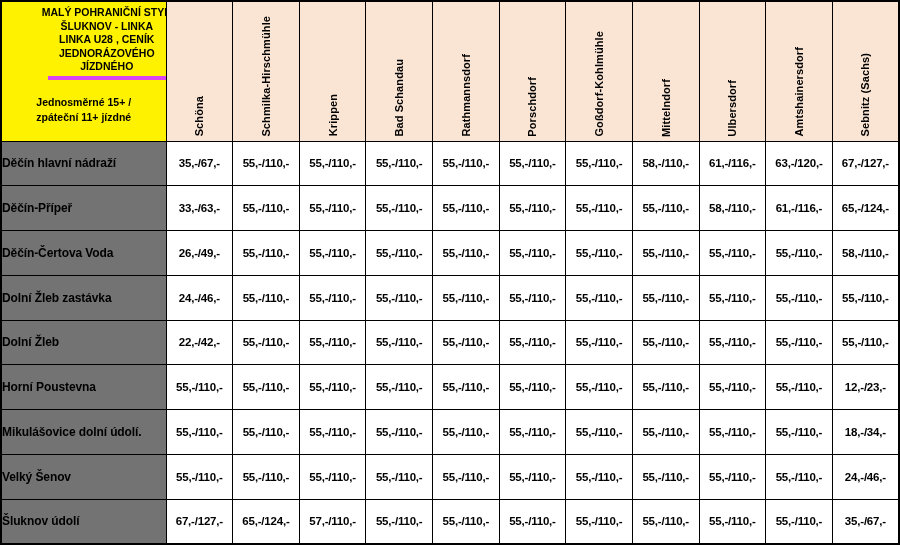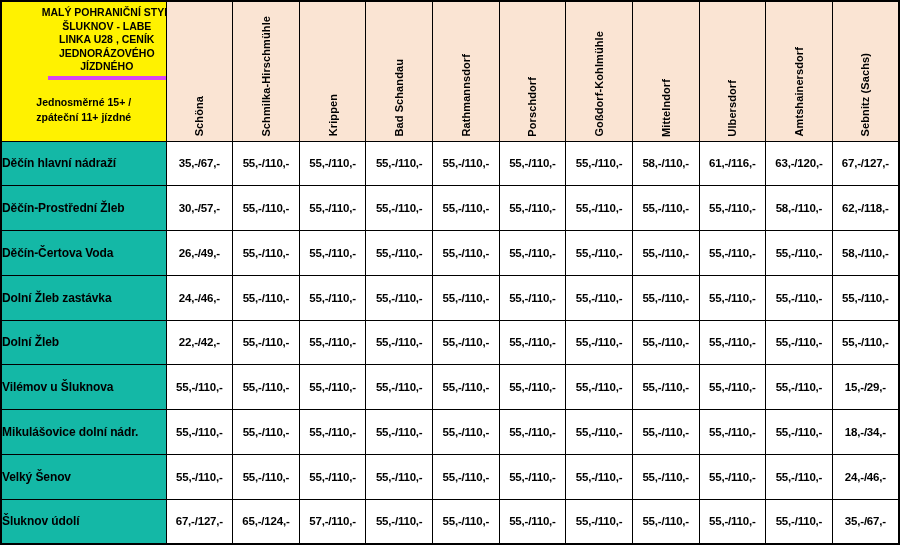--- a/index.html
+++ b/index.html
@@ -86,21 +86,21 @@
     font-size: 11px;
     font-weight: bold;
     color: #000000;
     display: block;
     margin: 0 auto 4px auto;
     letter-spacing: 0.1px;
   }
 
   
   .row-label {
-    background: #14b8a6;
+    background: #737373;
     color: #000000;
     font-size: 12px;
     font-weight: bold;
     text-align: left;
     padding: 0 3px 0 5px;
     white-space: nowrap;
     letter-spacing: -0.1px;
   }
 
   
@@ -118,21 +118,21 @@
 </head>
 <body>
 
 <table id="fare-table">
   <thead>
     <tr>
       <th class="title-cell">
         <div class="title-inner">
           <div class="title-main">
               <span class="title-line">MALÝ POHRANIČNÍ STYK</span>
-              <span class="title-line">ŠLUKNOV - LABE</span>
+              <span class="title-line">ŠLUKNOV - LINKA</span>
               <span class="title-line">LINKA U28 , CENÍK</span>
               <span class="title-line">JEDNORÁZOVÉHO</span>
               <span class="title-line">JÍZDNÉHO</span>
             </div>
           <div class="title-sub">
               <span class="title-line">Jednosměrné 15+ /</span>
               <span class="title-line">zpáteční 11+ jízdné</span>
             </div>
         </div>
       </th>
@@ -180,32 +180,32 @@
         <td class="fare-cell">55,-/110,-</td>
         <td class="fare-cell">55,-/110,-</td>
         <td class="fare-cell">55,-/110,-</td>
         <td class="fare-cell">55,-/110,-</td>
         <td class="fare-cell">58,-/110,-</td>
         <td class="fare-cell">61,-/116,-</td>
         <td class="fare-cell">63,-/120,-</td>
         <td class="fare-cell">67,-/127,-</td>
       </tr>
       <tr>
-        <td class="row-label">Děčín-Prostřední Žleb</td>
-        <td class="fare-cell">30,-/57,-</td>
-        <td class="fare-cell">55,-/110,-</td>
+        <td class="row-label">Děčín-Přípeř</td>
+        <td class="fare-cell">33,-/63,-</td>
         <td class="fare-cell">55,-/110,-</td>
         <td class="fare-cell">55,-/110,-</td>
         <td class="fare-cell">55,-/110,-</td>
         <td class="fare-cell">55,-/110,-</td>
         <td class="fare-cell">55,-/110,-</td>
         <td class="fare-cell">55,-/110,-</td>
         <td class="fare-cell">55,-/110,-</td>
         <td class="fare-cell">58,-/110,-</td>
-        <td class="fare-cell">62,-/118,-</td>
+        <td class="fare-cell">61,-/116,-</td>
+        <td class="fare-cell">65,-/124,-</td>
       </tr>
       <tr>
         <td class="row-label">Děčín-Čertova Voda</td>
         <td class="fare-cell">26,-/49,-</td>
         <td class="fare-cell">55,-/110,-</td>
         <td class="fare-cell">55,-/110,-</td>
         <td class="fare-cell">55,-/110,-</td>
         <td class="fare-cell">55,-/110,-</td>
         <td class="fare-cell">55,-/110,-</td>
         <td class="fare-cell">55,-/110,-</td>
@@ -236,35 +236,35 @@
         <td class="fare-cell">55,-/110,-</td>
         <td class="fare-cell">55,-/110,-</td>
         <td class="fare-cell">55,-/110,-</td>
         <td class="fare-cell">55,-/110,-</td>
         <td class="fare-cell">55,-/110,-</td>
         <td class="fare-cell">55,-/110,-</td>
         <td class="fare-cell">55,-/110,-</td>
         <td class="fare-cell">55,-/110,-</td>
       </tr>
       <tr>
-        <td class="row-label">Vilémov u Šluknova</td>
-        <td class="fare-cell">55,-/110,-</td>
-        <td class="fare-cell">55,-/110,-</td>
-        <td class="fare-cell">55,-/110,-</td>
-        <td class="fare-cell">55,-/110,-</td>
-        <td class="fare-cell">55,-/110,-</td>
-        <td class="fare-cell">55,-/110,-</td>
-        <td class="fare-cell">55,-/110,-</td>
-        <td class="fare-cell">55,-/110,-</td>
-        <td class="fare-cell">55,-/110,-</td>
-        <td class="fare-cell">55,-/110,-</td>
-        <td class="fare-cell">15,-/29,-</td>
-      </tr>
-      <tr>
-        <td class="row-label">Mikulášovice dolní nádr.</td>
+        <td class="row-label">Horní Poustevna</td>
+        <td class="fare-cell">55,-/110,-</td>
+        <td class="fare-cell">55,-/110,-</td>
+        <td class="fare-cell">55,-/110,-</td>
+        <td class="fare-cell">55,-/110,-</td>
+        <td class="fare-cell">55,-/110,-</td>
+        <td class="fare-cell">55,-/110,-</td>
+        <td class="fare-cell">55,-/110,-</td>
+        <td class="fare-cell">55,-/110,-</td>
+        <td class="fare-cell">55,-/110,-</td>
+        <td class="fare-cell">55,-/110,-</td>
+        <td class="fare-cell">12,-/23,-</td>
+      </tr>
+      <tr>
+        <td class="row-label">Mikulášovice dolní údolí.</td>
         <td class="fare-cell">55,-/110,-</td>
         <td class="fare-cell">55,-/110,-</td>
         <td class="fare-cell">55,-/110,-</td>
         <td class="fare-cell">55,-/110,-</td>
         <td class="fare-cell">55,-/110,-</td>
         <td class="fare-cell">55,-/110,-</td>
         <td class="fare-cell">55,-/110,-</td>
         <td class="fare-cell">55,-/110,-</td>
         <td class="fare-cell">55,-/110,-</td>
         <td class="fare-cell">55,-/110,-</td>

